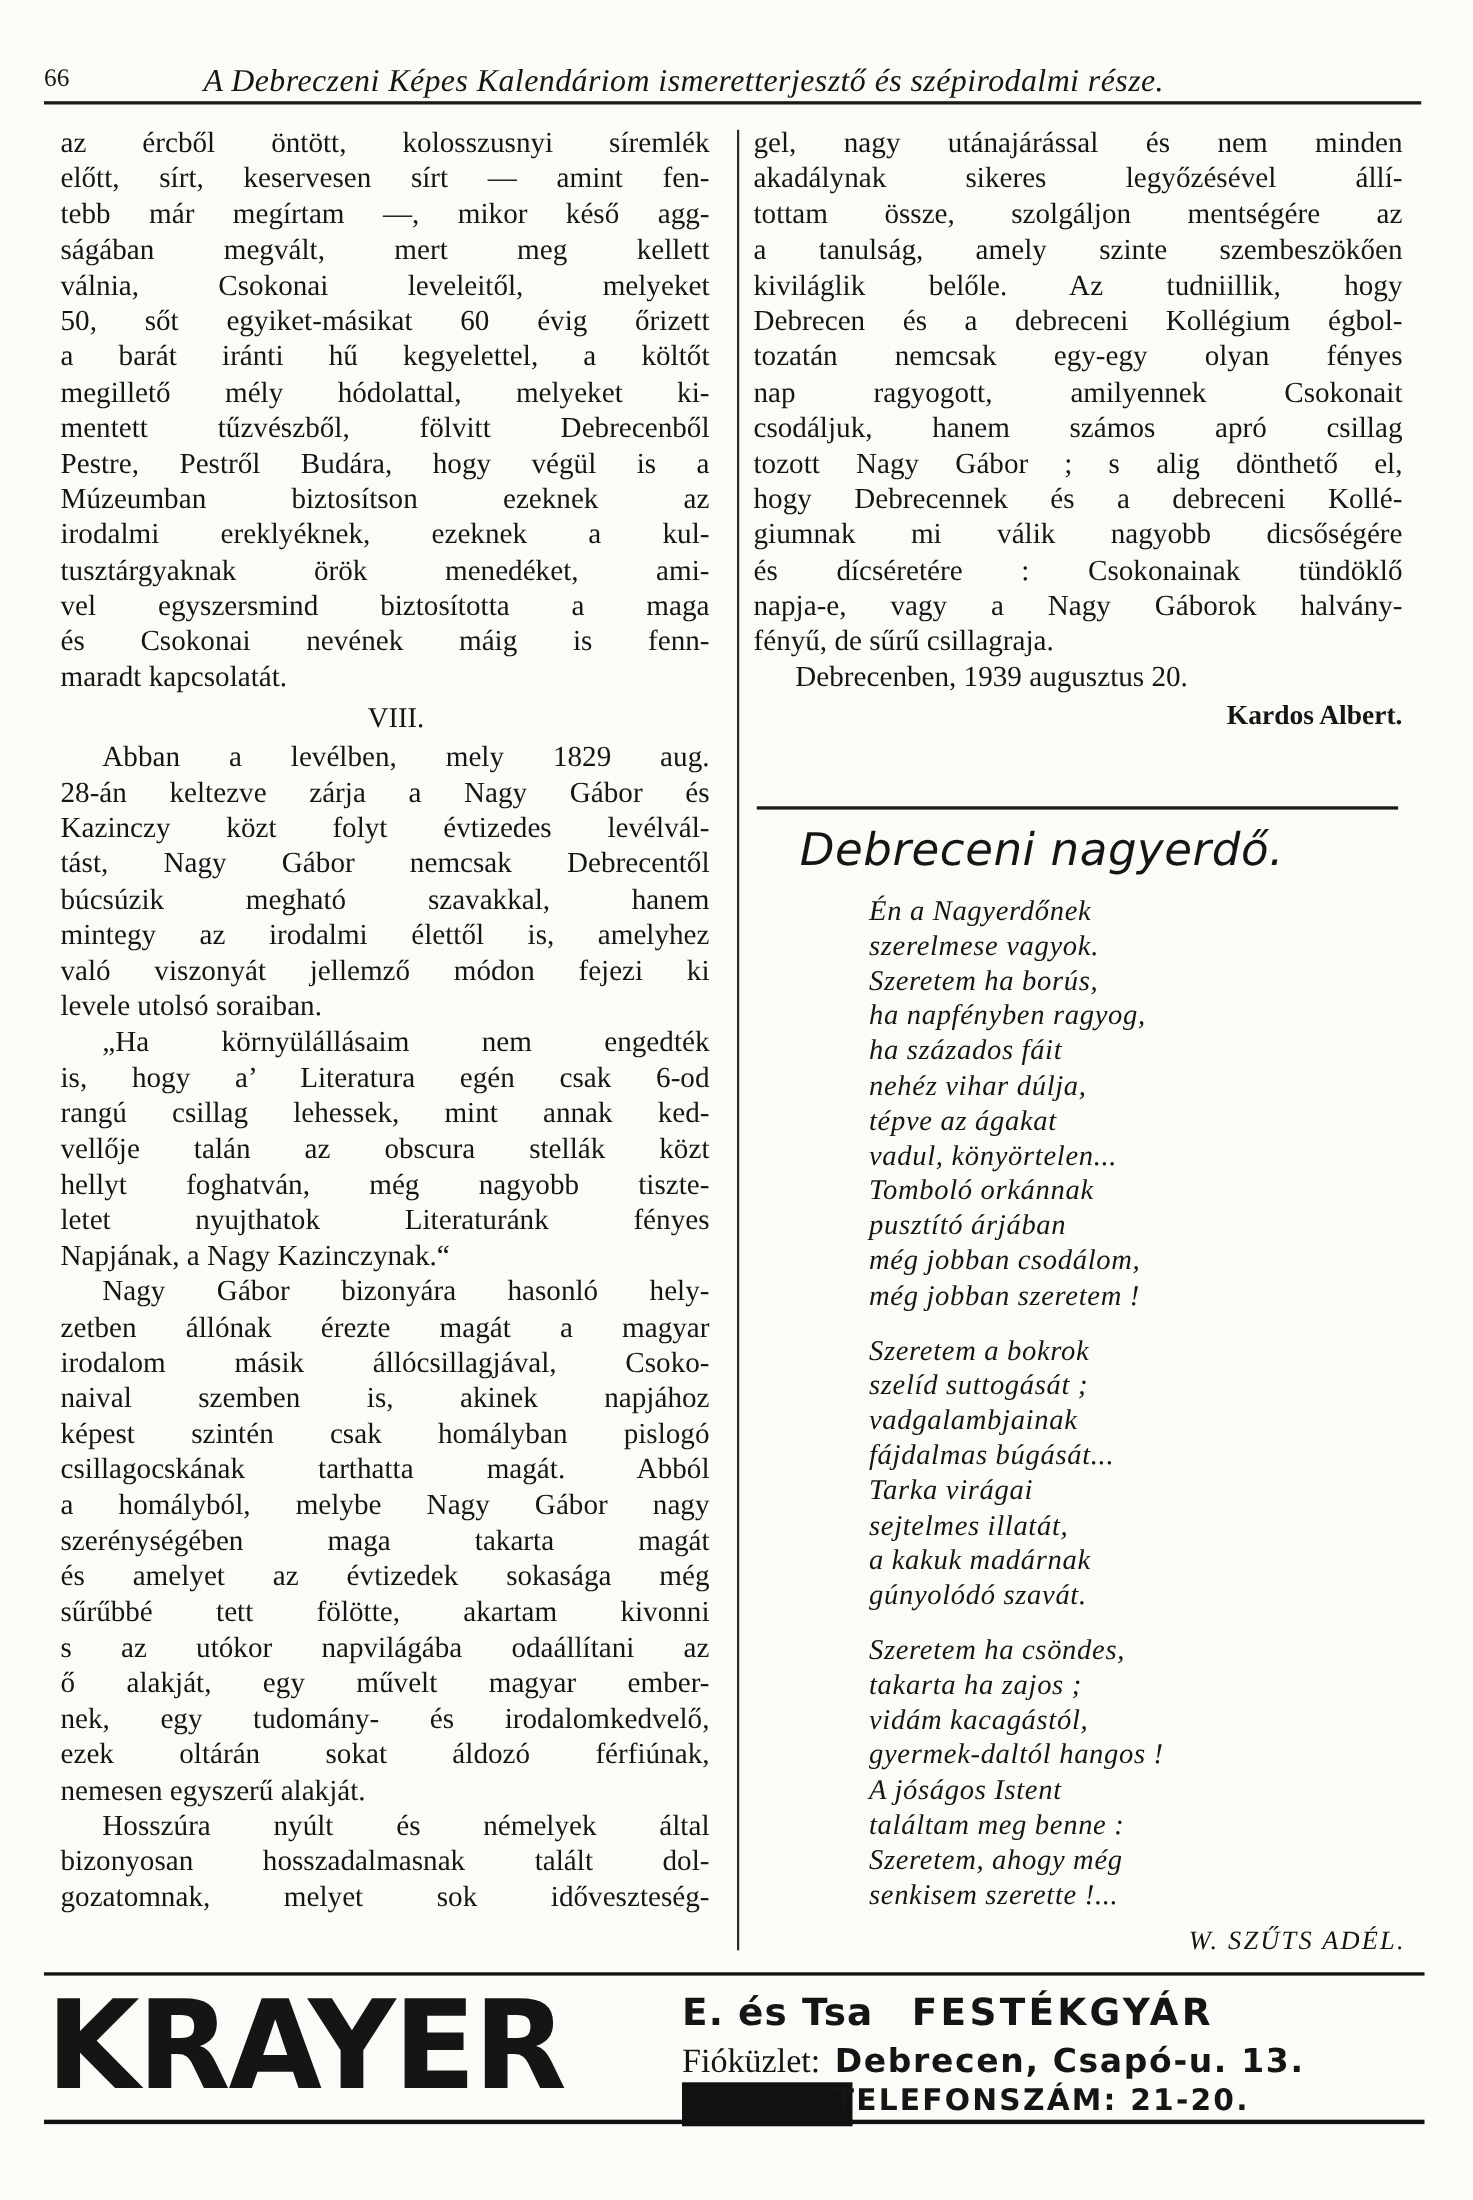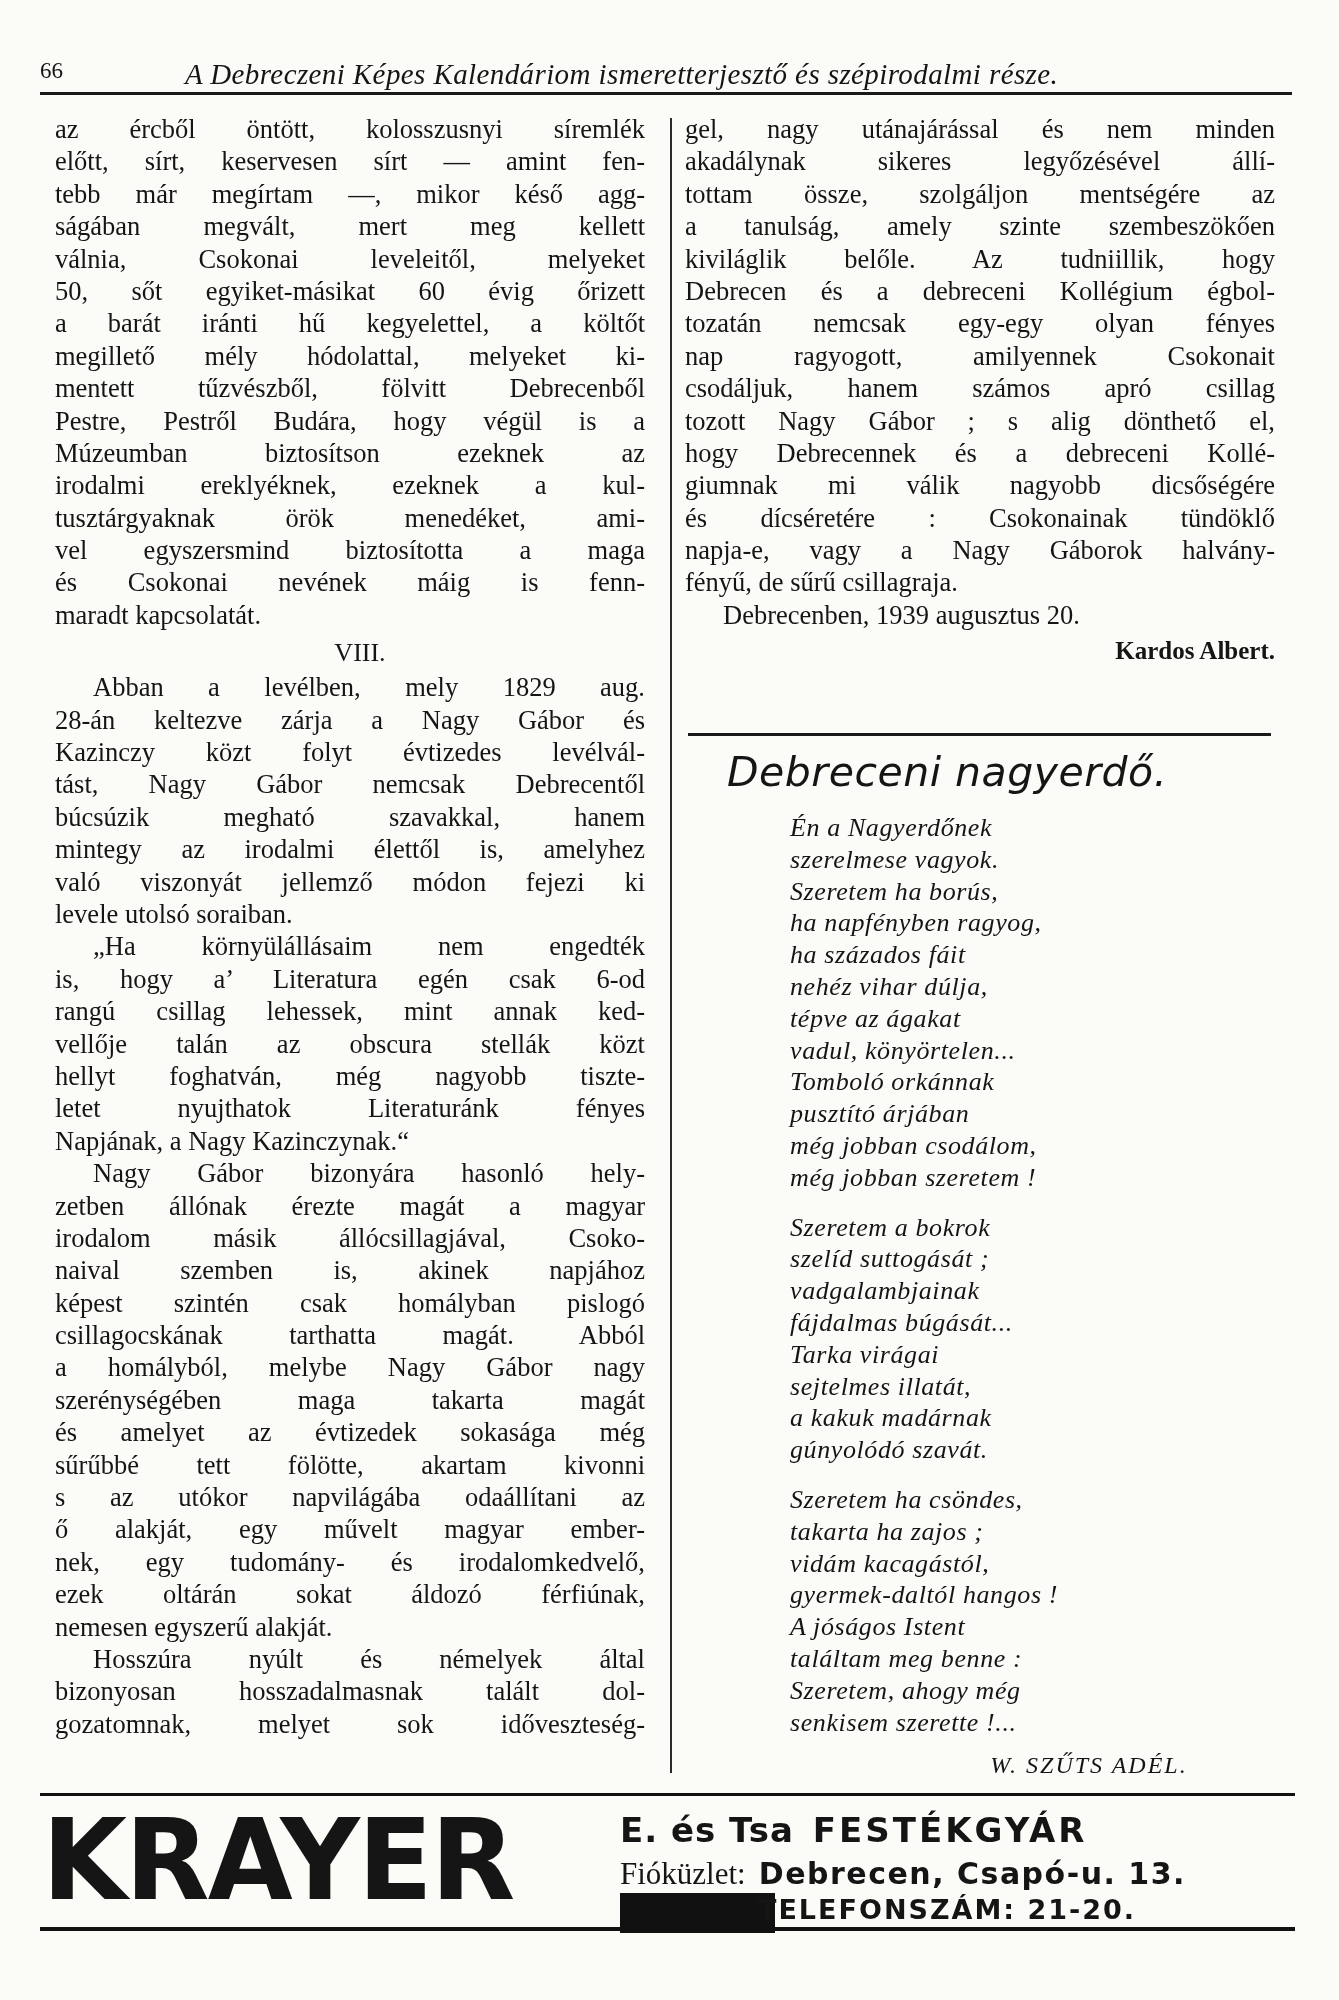--- a/index.html
+++ b/index.html
@@ -22,28 +22,28 @@
   .line.indent { padding-left: 38px; }
   .section-heading { display: block; text-align: center; height: 40px; line-height: 44px; font-size: 26px; padding-left: 20px; }
   .dateline { display: block; padding-left: 38px; height: 32.4px; white-space: nowrap; }
   .signature { display: block; text-align: right; font-weight: bold; height: 40px; line-height: 40px; font-size: 25px; }
 
   .sig-rule { position: absolute; left: 688px; top: 733px; width: 583px; height: 3px; background: #1a1a1a; }
   .poem-title { position: absolute; left: 727px; top: 748px; width: 520px; font-family: "DejaVu Sans", sans-serif; font-style: italic; font-size: 41px; letter-spacing: 0.5px; }
   .poem { position: absolute; left: 790px; top: 812px; width: 480px; font-family: "Liberation Serif", serif; font-style: italic; font-size: 26px; line-height: 31.8px; }
   .poem .verse { display: block; height: 31.8px; white-space: nowrap; letter-spacing: 0.6px; }
   .poem .stanza-gap { display: block; height: 18px; }
-  .poem-author { position: absolute; left: 900px; top: 1752px; width: 378px; text-align: center; font-family: "Liberation Serif", serif; font-style: italic; font-size: 24px; letter-spacing: 2px; }
+  .poem-author { position: absolute; left: 900px; top: 1752px; width: 378px; text-align: right; font-family: "Liberation Serif", serif; font-style: italic; font-size: 24px; letter-spacing: 2px; }
 
   .ad { position: absolute; left: 40px; top: 1790px; width: 1255px; height: 180px; }
   .ad-rule-top { position: absolute; left: 0; top: 3px; width: 1255px; height: 3px; background: #111; }
   .ad-rule-bottom { position: absolute; left: 0; top: 137px; width: 1255px; height: 4px; background: #111; }
   .ad-brand { position: absolute; left: 2px; top: 10px; font-family: "DejaVu Sans", sans-serif; font-weight: bold; font-size: 112px; line-height: 120px; letter-spacing: -2px; transform: scaleX(0.98); transform-origin: left; }
   .ad-line1 { position: absolute; left: 580px; top: 20px; font-family: "DejaVu Sans", sans-serif; font-weight: bold; font-size: 34px; letter-spacing: 1px; white-space: nowrap; }
-  .ad-line1 .ad-company-strong { letter-spacing: 3px; margin-left: 6px; }
+  .ad-line1 .ad-company-strong { letter-spacing: 3px; margin-left: 22px; }
   .ad-line2 { position: absolute; left: 580px; top: 66px; white-space: nowrap; }
   .ad-branch-label { font-family: "Liberation Serif", serif; font-size: 31px; }
   .ad-address { font-family: "DejaVu Sans", sans-serif; font-weight: bold; font-size: 30px; letter-spacing: 1.5px; margin-left: 8px; }
   .ad-black-block { position: absolute; left: 580px; top: 103px; width: 155px; height: 40px; background: #111; }
   .ad-phone { position: absolute; left: 718px; top: 104px; font-family: "DejaVu Sans", sans-serif; font-weight: bold; font-size: 27px; letter-spacing: 2px; white-space: nowrap; }
 </style>
 </head>
 <body>
 
 <div class="page-header">

